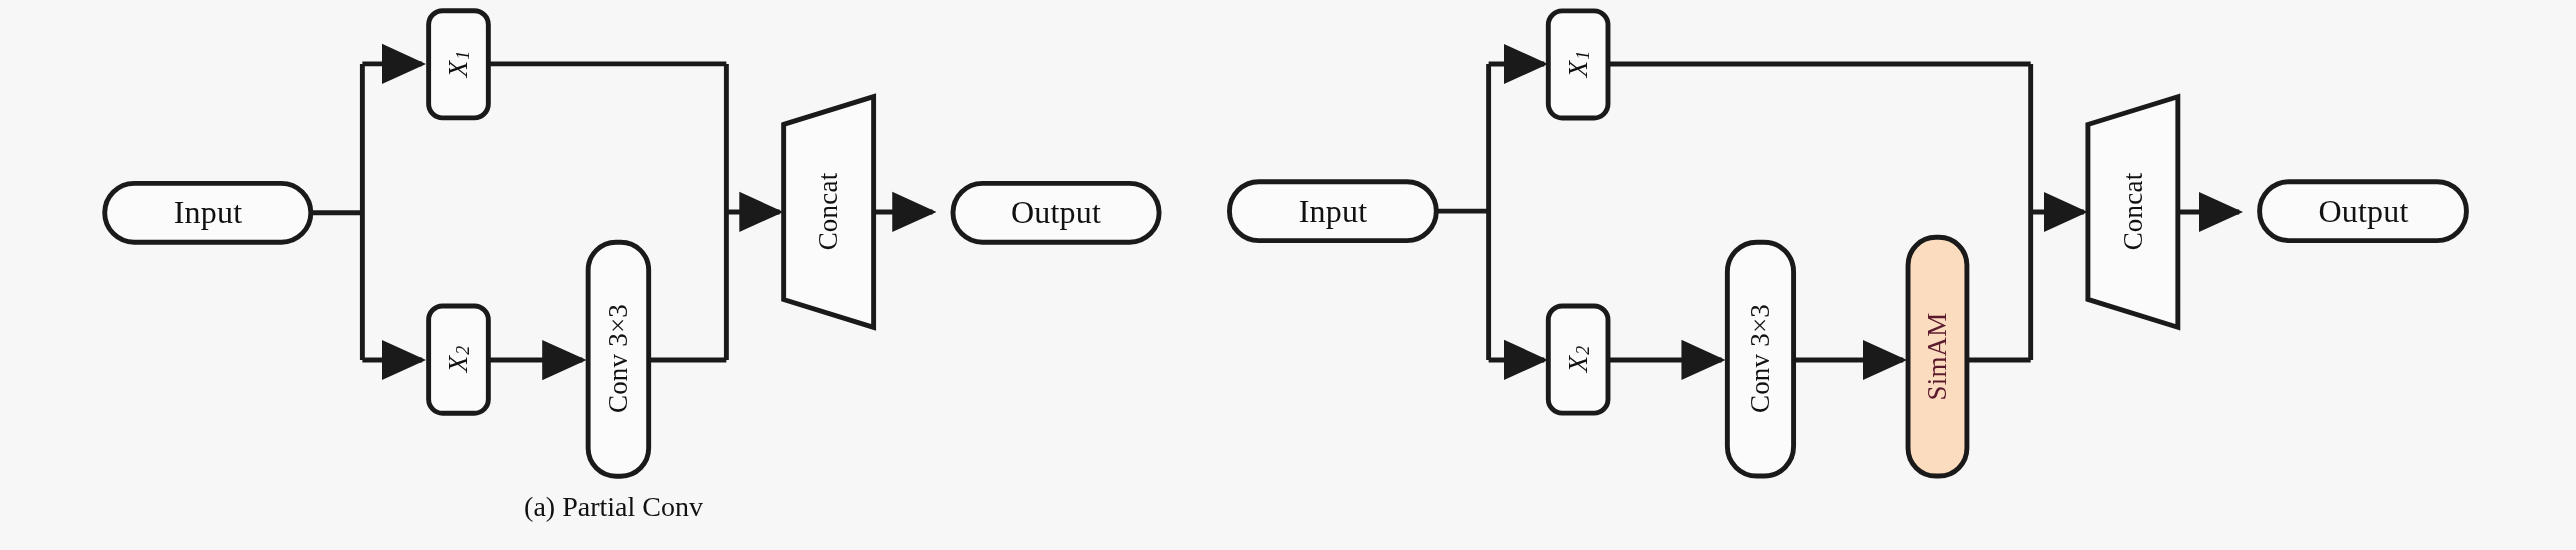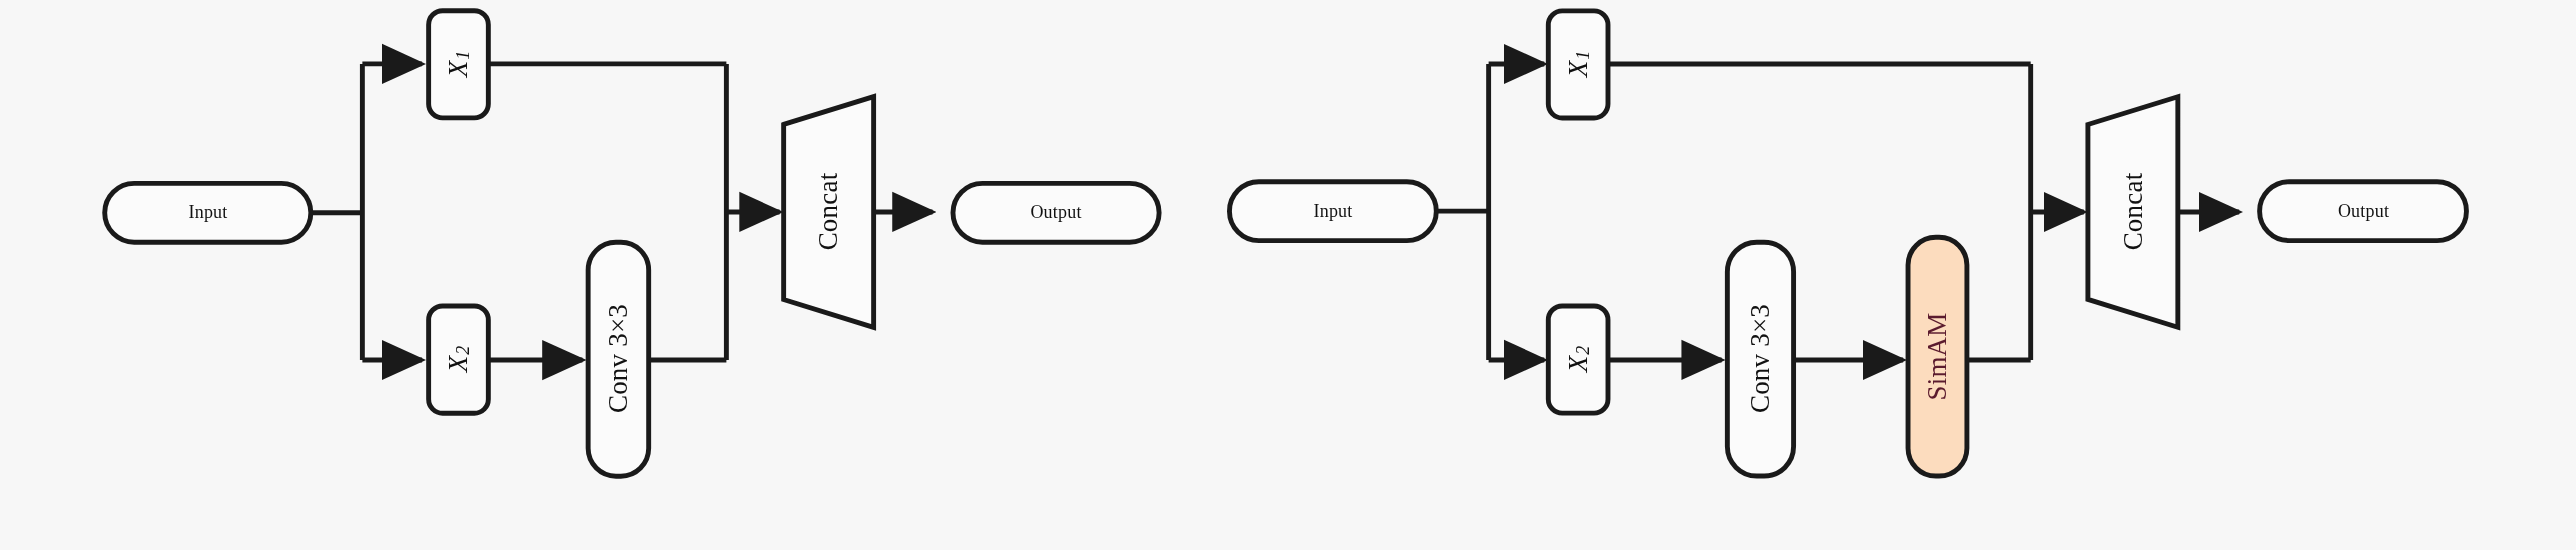--- a/index.html
+++ b/index.html
@@ -37,21 +37,21 @@
   .node-label {
     position: absolute;
     display: flex;
     align-items: center;
     justify-content: center;
     color: #111111;
     white-space: nowrap;
     pointer-events: none;
     letter-spacing: 0.2px;
   }
-  .pill-label { font-size: 18px; }
+  .pill-label { font-size: 32px; }
   .vert-label {
     transform-origin: center center;
     transform: rotate(-90deg);
   }
   .var-label { font-size: 27px; font-style: italic; }
   .var-label .sub {
     font-size: 18px;
     font-style: italic;
     vertical-align: sub;
     position: relative;
@@ -133,20 +133,21 @@
         <span>X</span>
         <span class="sub">2</span>
       </div>
 
     <div class="node-label conv-label vert-label" style="left:532px; top:344px; width:173px; height:29px;">Conv 3×3</div>
 
     <div class="node-label concat-label vert-label" style="left:763px; top:197px; width:131px; height:29px;">Concat</div>
 
     <div class="node-label pill-label" style="left:953px; top:183px; width:206px; height:59px;">Output</div>
 
+    <div class="caption" id="caption-a">(a) Partial Conv</div>
   </div>
 
   <div class="panel" id="panel-b">
 
     <svg class="svg-layer" width="1349" height="491" viewBox="0 0 1650 600">
       <defs>
         <marker id="arrB" markerWidth="9" markerHeight="9" refX="8.2" refY="4.5" orient="auto" markerUnits="strokeWidth">
           <path d="M0,0.4 L9,4.5 L0,8.6 z" fill="#1a1a1a"></path>
         </marker>
       </defs>

